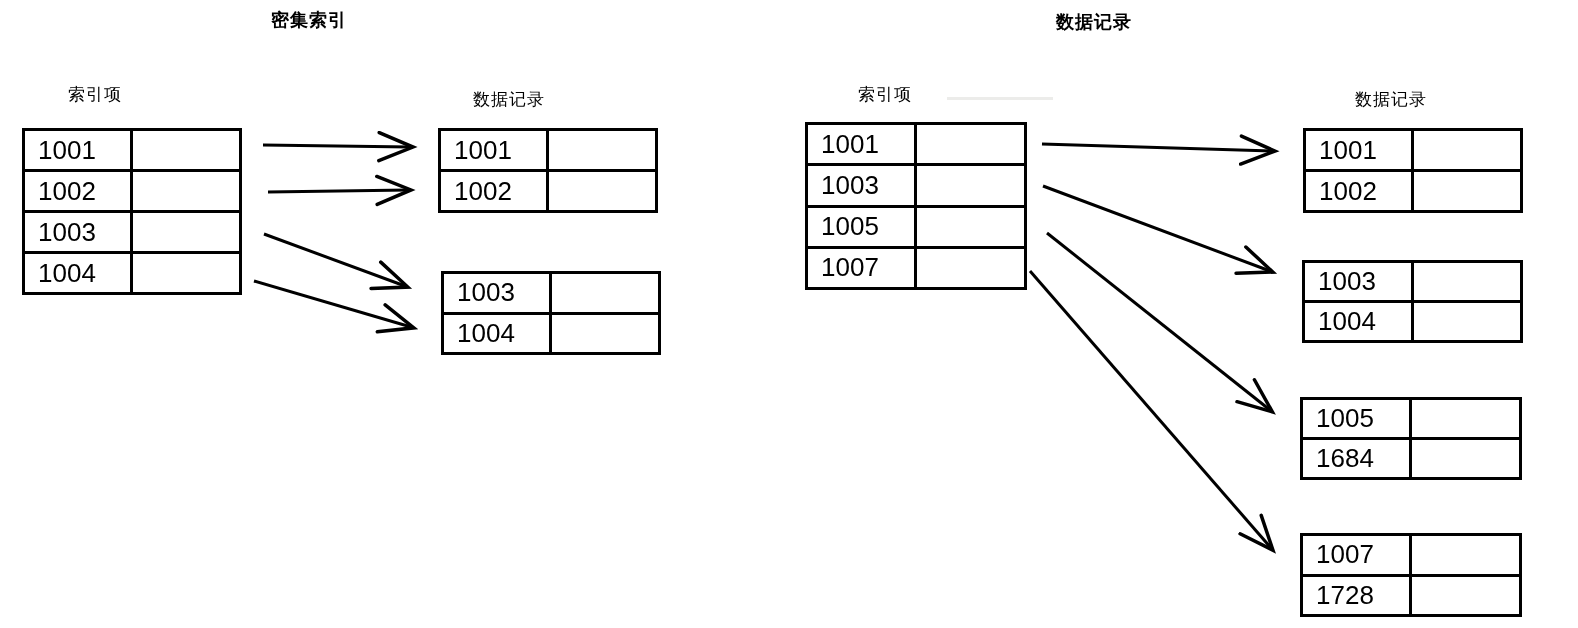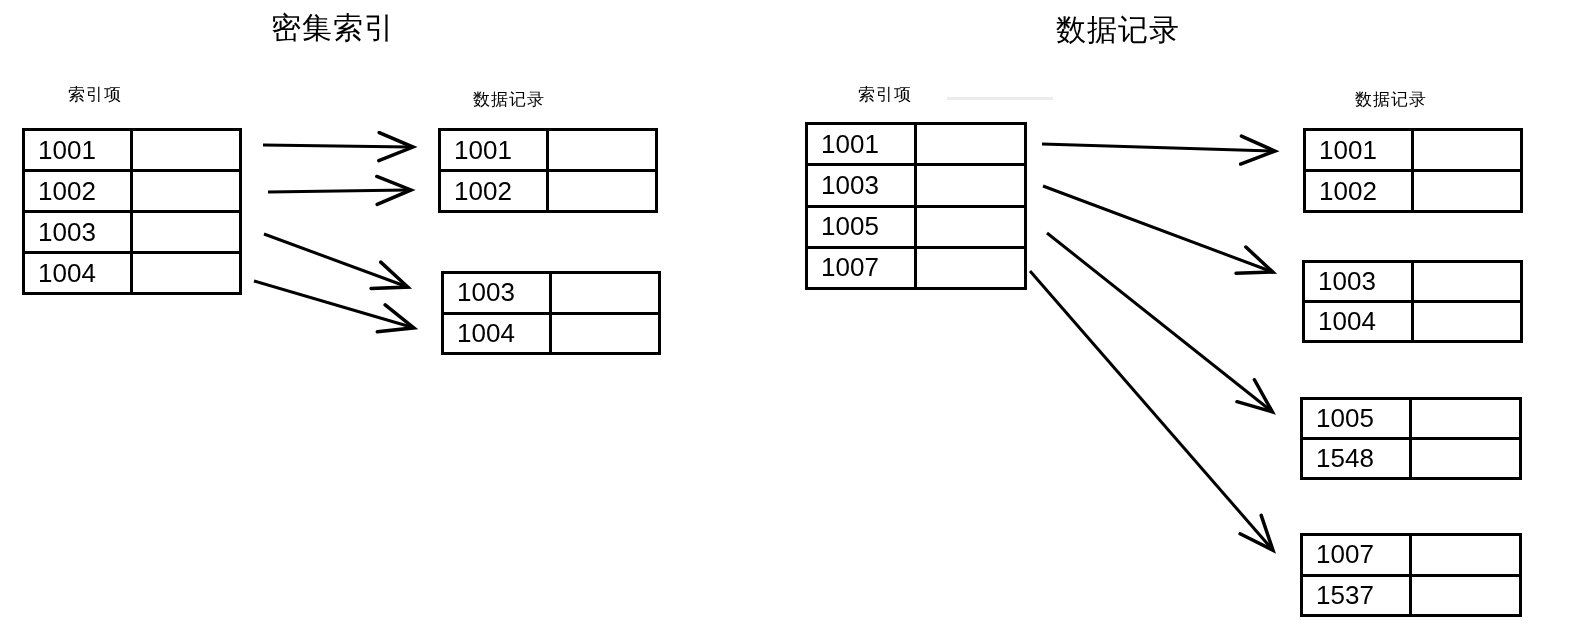--- a/index.html
+++ b/index.html
@@ -11,22 +11,22 @@
   }
   #canvas {
     position: relative;
     width: 1578px;
     height: 628px;
     background: #ffffff;
     overflow: hidden;
   }
   .section-title {
     position: absolute;
-    font-size: 30px;
-    font-weight: 400;
+    font-size: 18px;
+    font-weight: 700;
     white-space: nowrap;
     letter-spacing: 1px;
   }
   .lbl {
     position: absolute;
     font-size: 17px;
     white-space: nowrap;
     letter-spacing: 1px;
   }
   .tbl {
@@ -178,32 +178,32 @@
       <div class="tcell ptr"></div>
     </div>
   </div>
 
   <div class="tbl" style="left:1300px; top:397px; width:222px; height:83px;">
     <div class="trow">
       <div class="tcell key">1005</div>
       <div class="tcell ptr"></div>
     </div>
     <div class="trow">
-      <div class="tcell key">1548</div>
+      <div class="tcell key">1684</div>
       <div class="tcell ptr"></div>
     </div>
   </div>
 
   <div class="tbl" style="left:1300px; top:533px; width:222px; height:84px;">
     <div class="trow">
       <div class="tcell key">1007</div>
       <div class="tcell ptr"></div>
     </div>
     <div class="trow">
-      <div class="tcell key">1537</div>
+      <div class="tcell key">1728</div>
       <div class="tcell ptr"></div>
     </div>
   </div>
 
   <svg id="arrows-layer" viewBox="0 0 1578 628" xmlns="http://www.w3.org/2000/svg">
     <defs>
       <marker id="arrowV" markerWidth="42" markerHeight="34" refX="33" refY="16" orient="auto" markerUnits="userSpaceOnUse">
         <path d="M2,2 L36,16 L2,30" fill="none" stroke="#000000" stroke-width="3.5" stroke-linecap="round" stroke-linejoin="miter"></path>
       </marker>
     </defs>

